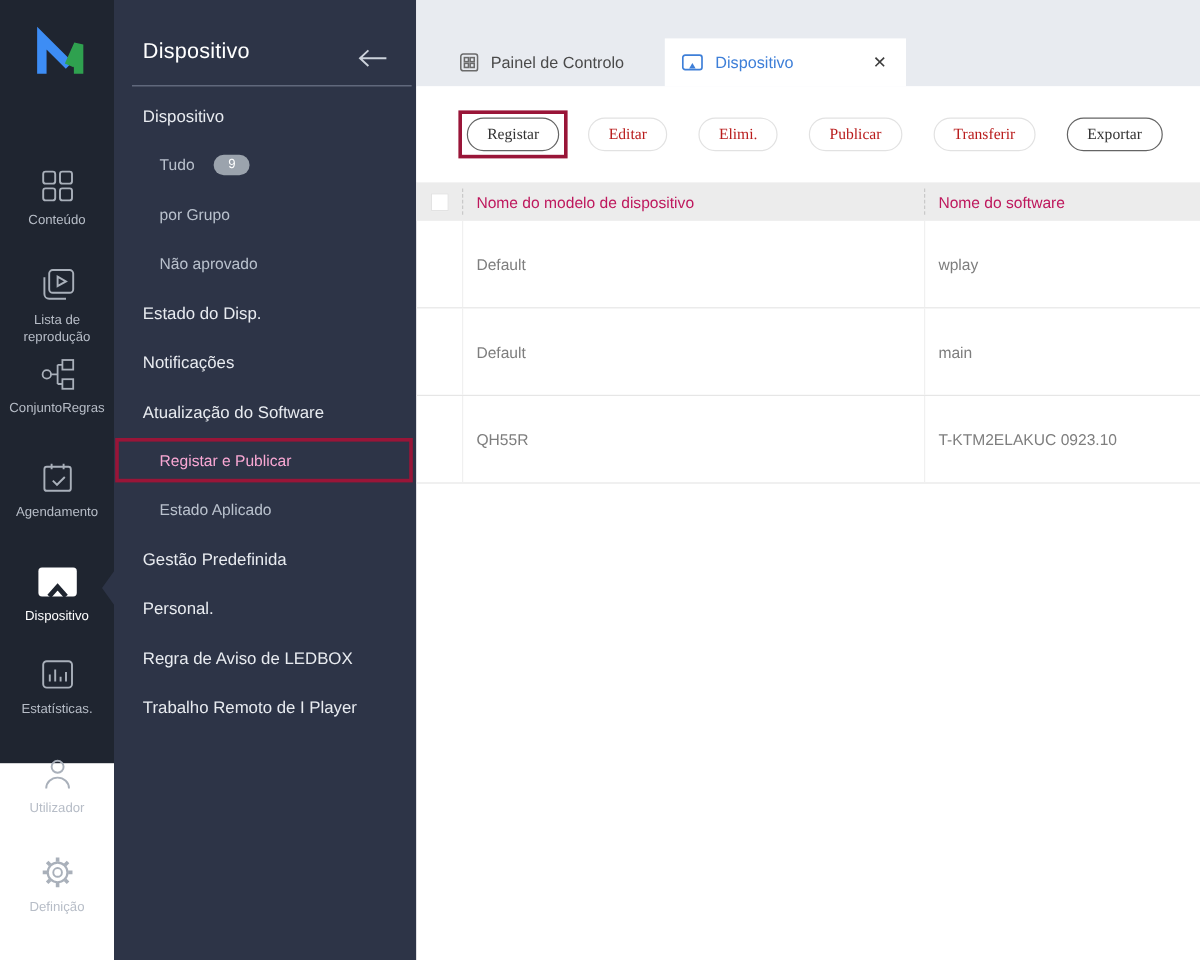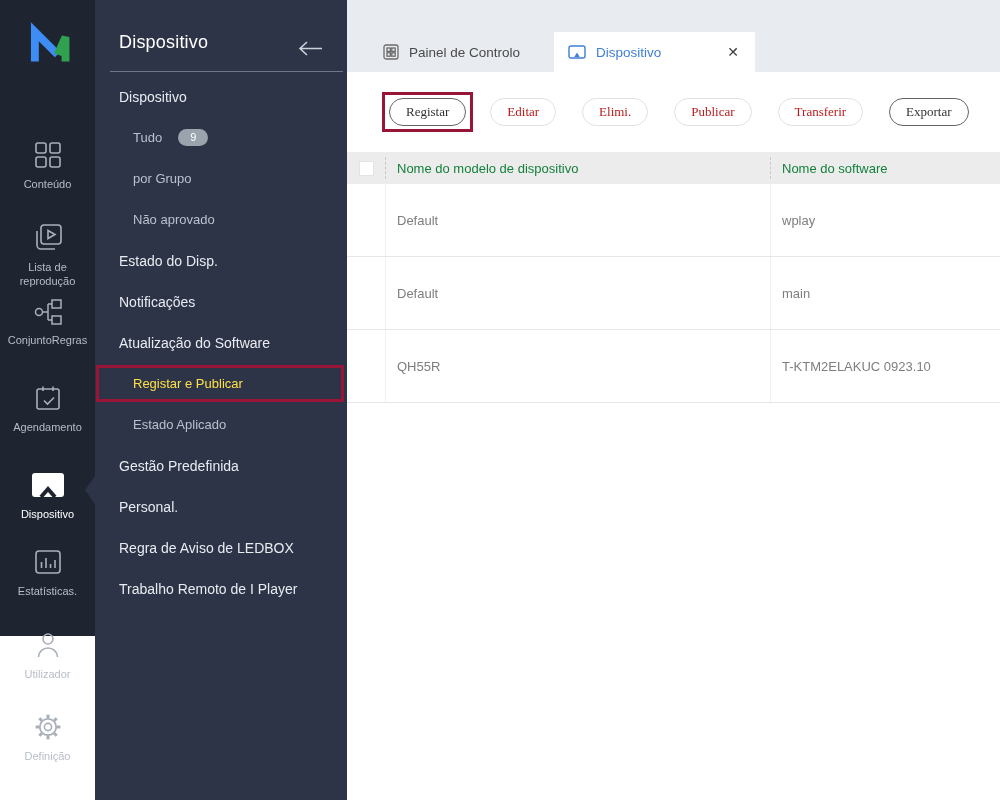--- a/index.html
+++ b/index.html
@@ -25,21 +25,21 @@
     border-right:10px solid #2d3447; z-index:3; }
 
   
   .sidepanel { position:absolute; left:95px; top:0; width:252px; height:800px; background:#2d3447; }
   .panel-title { position:absolute; left:24px; top:32px; font-size:18px; color:#ffffff; letter-spacing:.2px; }
   .panel-back { position:absolute; right:24px; top:40px; cursor:pointer; }
   .panel-rule { position:absolute; left:15px; right:4px; top:71px; height:1px; background:#6e7689; }
   .panel-menu { position:absolute; top:76px; left:0; right:0; }
   .mi { height:41px; display:flex; align-items:center; font-size:14px; color:#e8ebf0; padding-left:24px; cursor:pointer; }
   .mi.sub { font-size:13px; color:#b9c1cd; padding-left:38px; }
-  .mi.active { color:#fde047; }
+  .mi.active { color:#f9a8d4; }
   .mi.hl { border:3px solid #991538; height:37px; margin:2px 3px 2px 1px; padding-left:34px; }
   .badge { margin-left:16px; background:#9ba3ad; color:#fff; font-size:11px; line-height:17px;
     border-radius:9px; padding:0 12px; display:inline-block; }
 
   
   .main { position:absolute; left:347px; top:0; right:0; bottom:0; background:#ffffff; }
   .tabbar { position:absolute; top:0; left:0; right:0; height:72px; background:#e8ebf0;
     display:flex; align-items:flex-end; padding-left:14px; }
   .tab { height:40px; display:flex; align-items:center; gap:10px; padding:0 22px;
     font-size:13.5px; color:#4a4a4a; cursor:pointer; white-space:nowrap; }
@@ -49,21 +49,21 @@
   .toolbar { position:absolute; top:72px; left:0; right:0; height:80px; background:#fff;
     display:flex; align-items:center; padding-left:35px; }
   .btn { border:1px solid #646464; border-radius:14px; background:#fff; color:#333;
     font-size:13px; font-family:Liberation Serif, serif; padding:5px 16px; margin-right:26px; cursor:pointer; white-space:nowrap; }
   .btn.disabled { border-color:#e2e2e2; color:#b91c1c; cursor:default; }
   .hl-wrap { border:3px solid #991538; padding:3px 4px; display:inline-flex; margin-right:17px; }
   .hl-wrap .btn { margin-right:0; }
 
   .thead { position:absolute; top:152px; left:0; right:0; height:32px; background:#ececec;
     display:grid; grid-template-columns:38px 385px 1fr; align-items:stretch;
-    color:#15803d; font-size:13px; }
+    color:#be185d; font-size:13px; }
   .thead .chk-cell { display:flex; align-items:center; justify-content:center; }
   .checkbox { width:15px; height:15px; background:#ffffff; border:1px solid #e3e3e3; cursor:pointer; }
   .thead .hcell { display:flex; align-items:center; padding-left:11px; border-left:1px dashed #c9c9c9;
     margin:5px 0; }
   .tbody { position:absolute; top:184px; left:0; right:0; }
   .trow { height:73px; display:grid; grid-template-columns:38px 385px 1fr;
     border-bottom:1px solid #e6e6e6; color:#7e7e7e; font-size:13px; cursor:pointer; }
   .trow .cell { display:flex; align-items:center; padding-left:11px; border-left:1px solid #f0f0f0; }
   .trow .chk-cell { border:none; }
   svg { display:block; }

